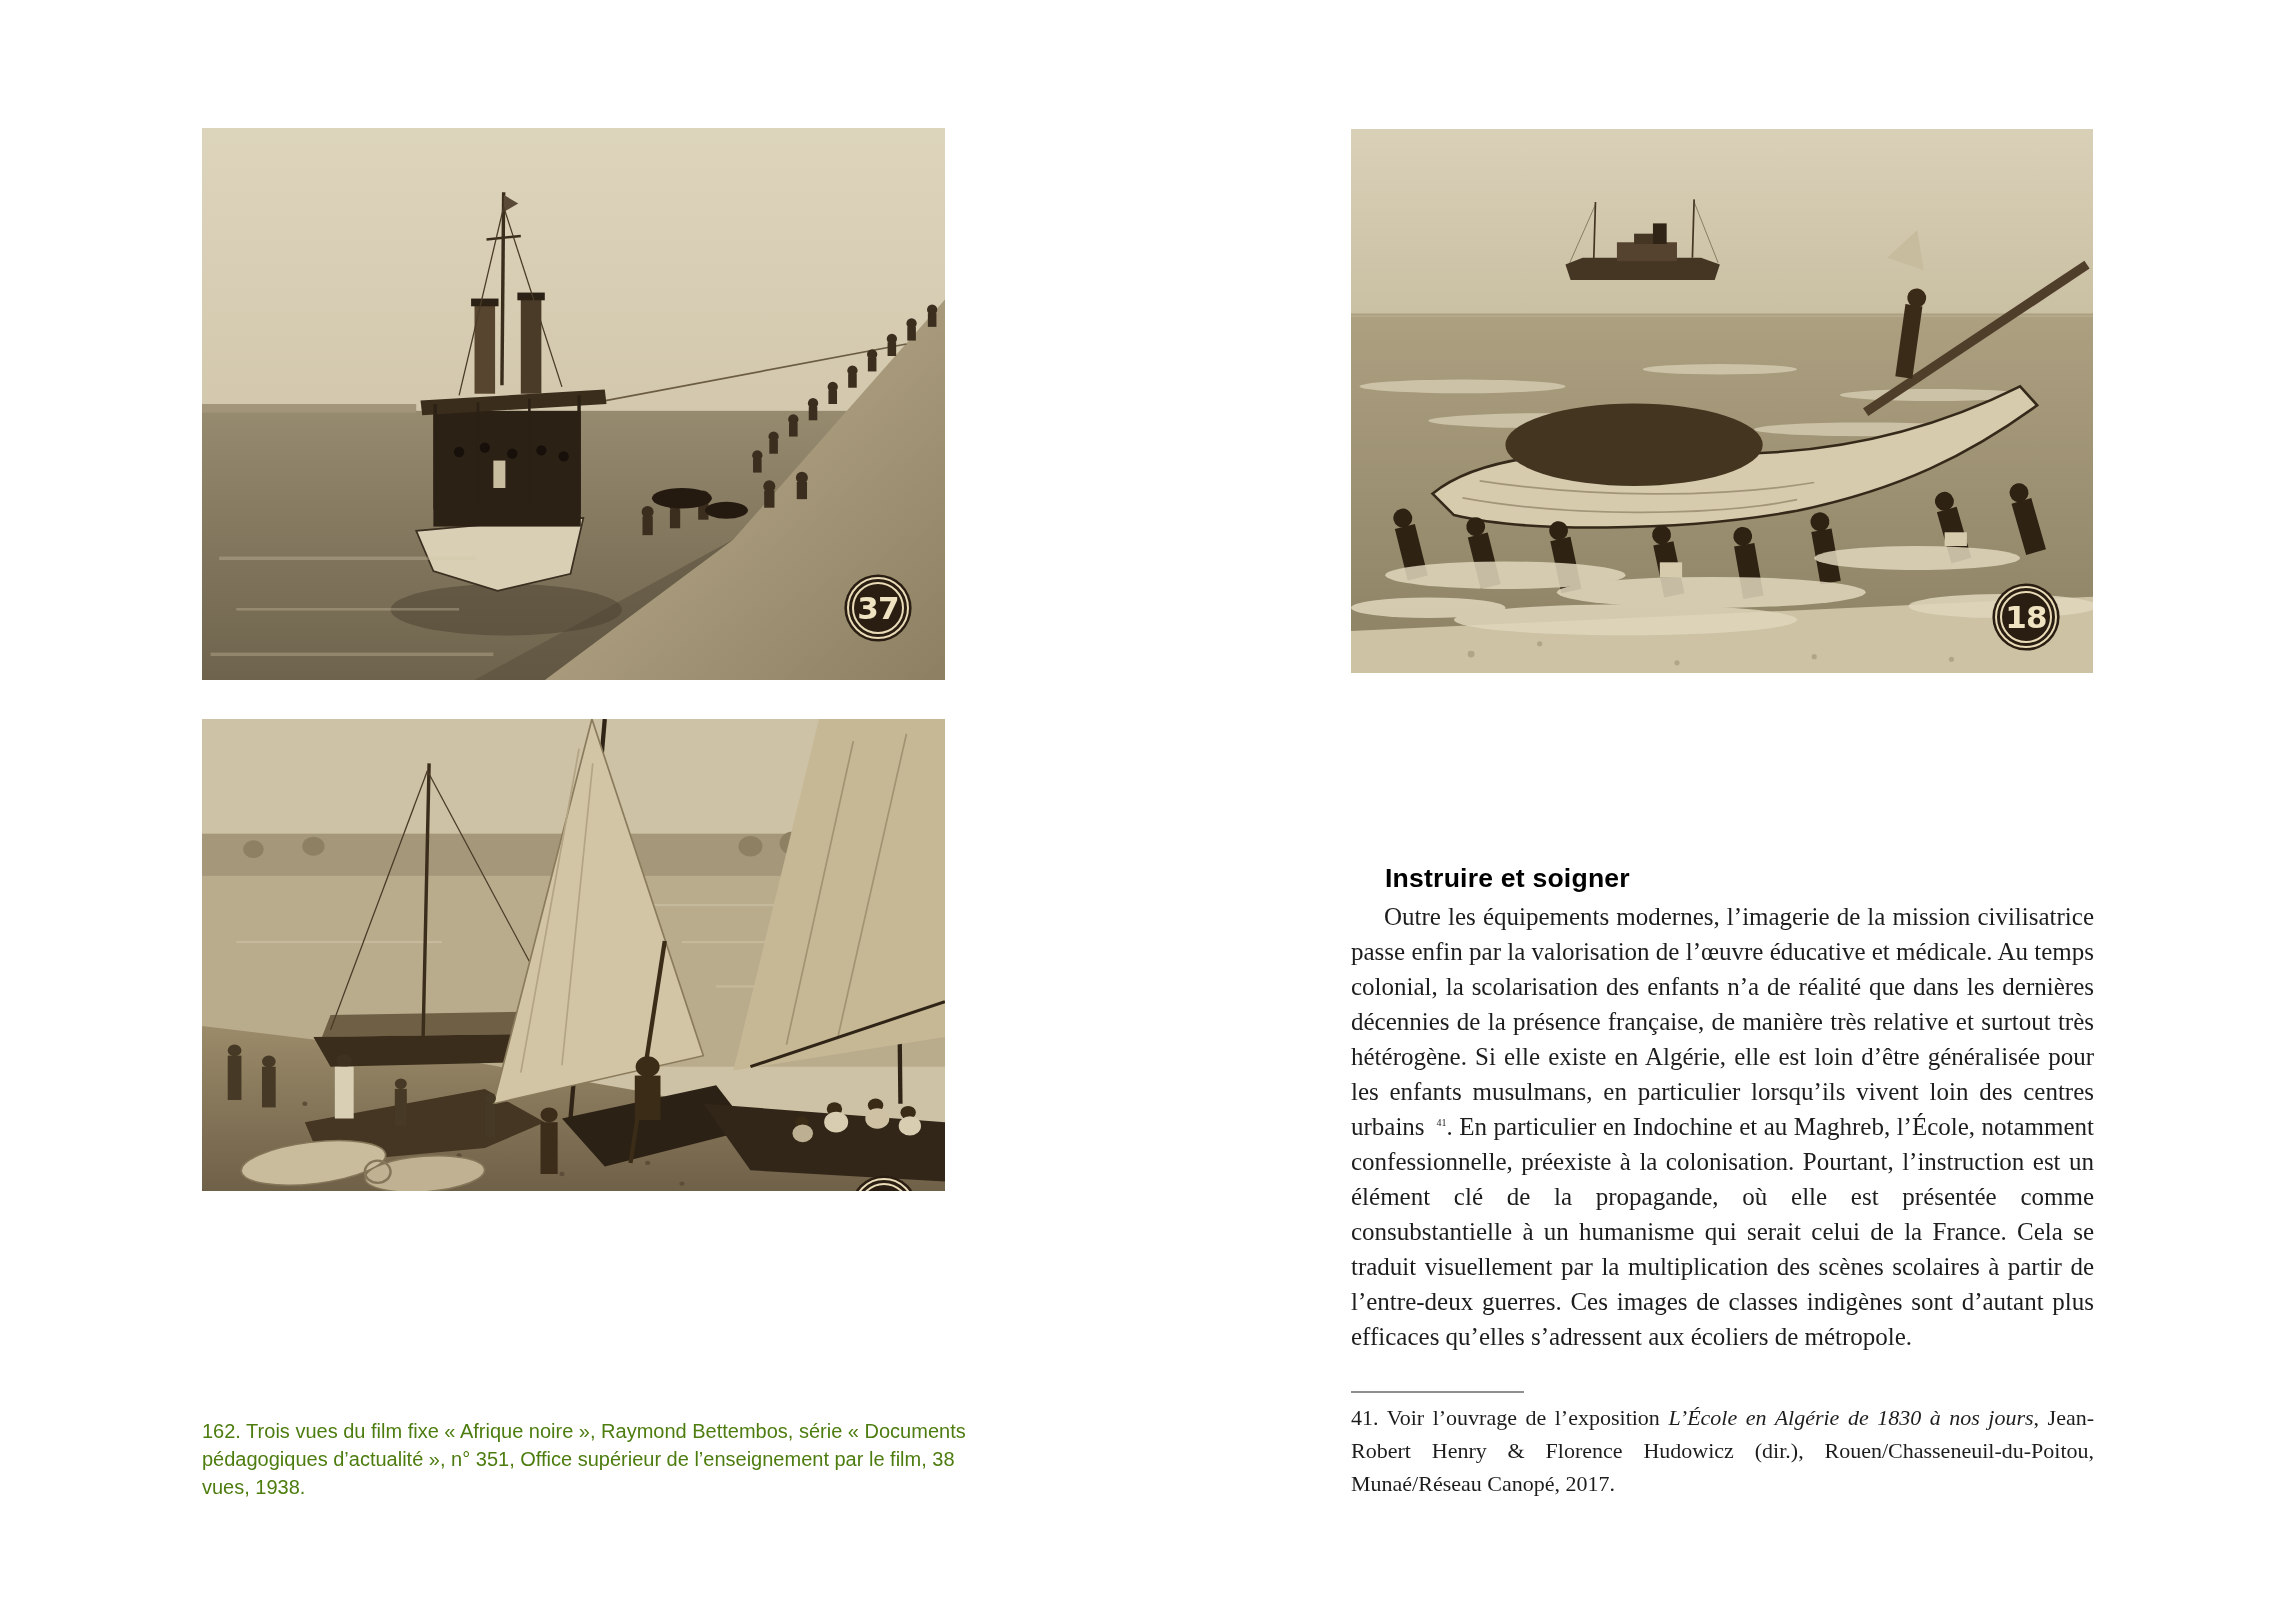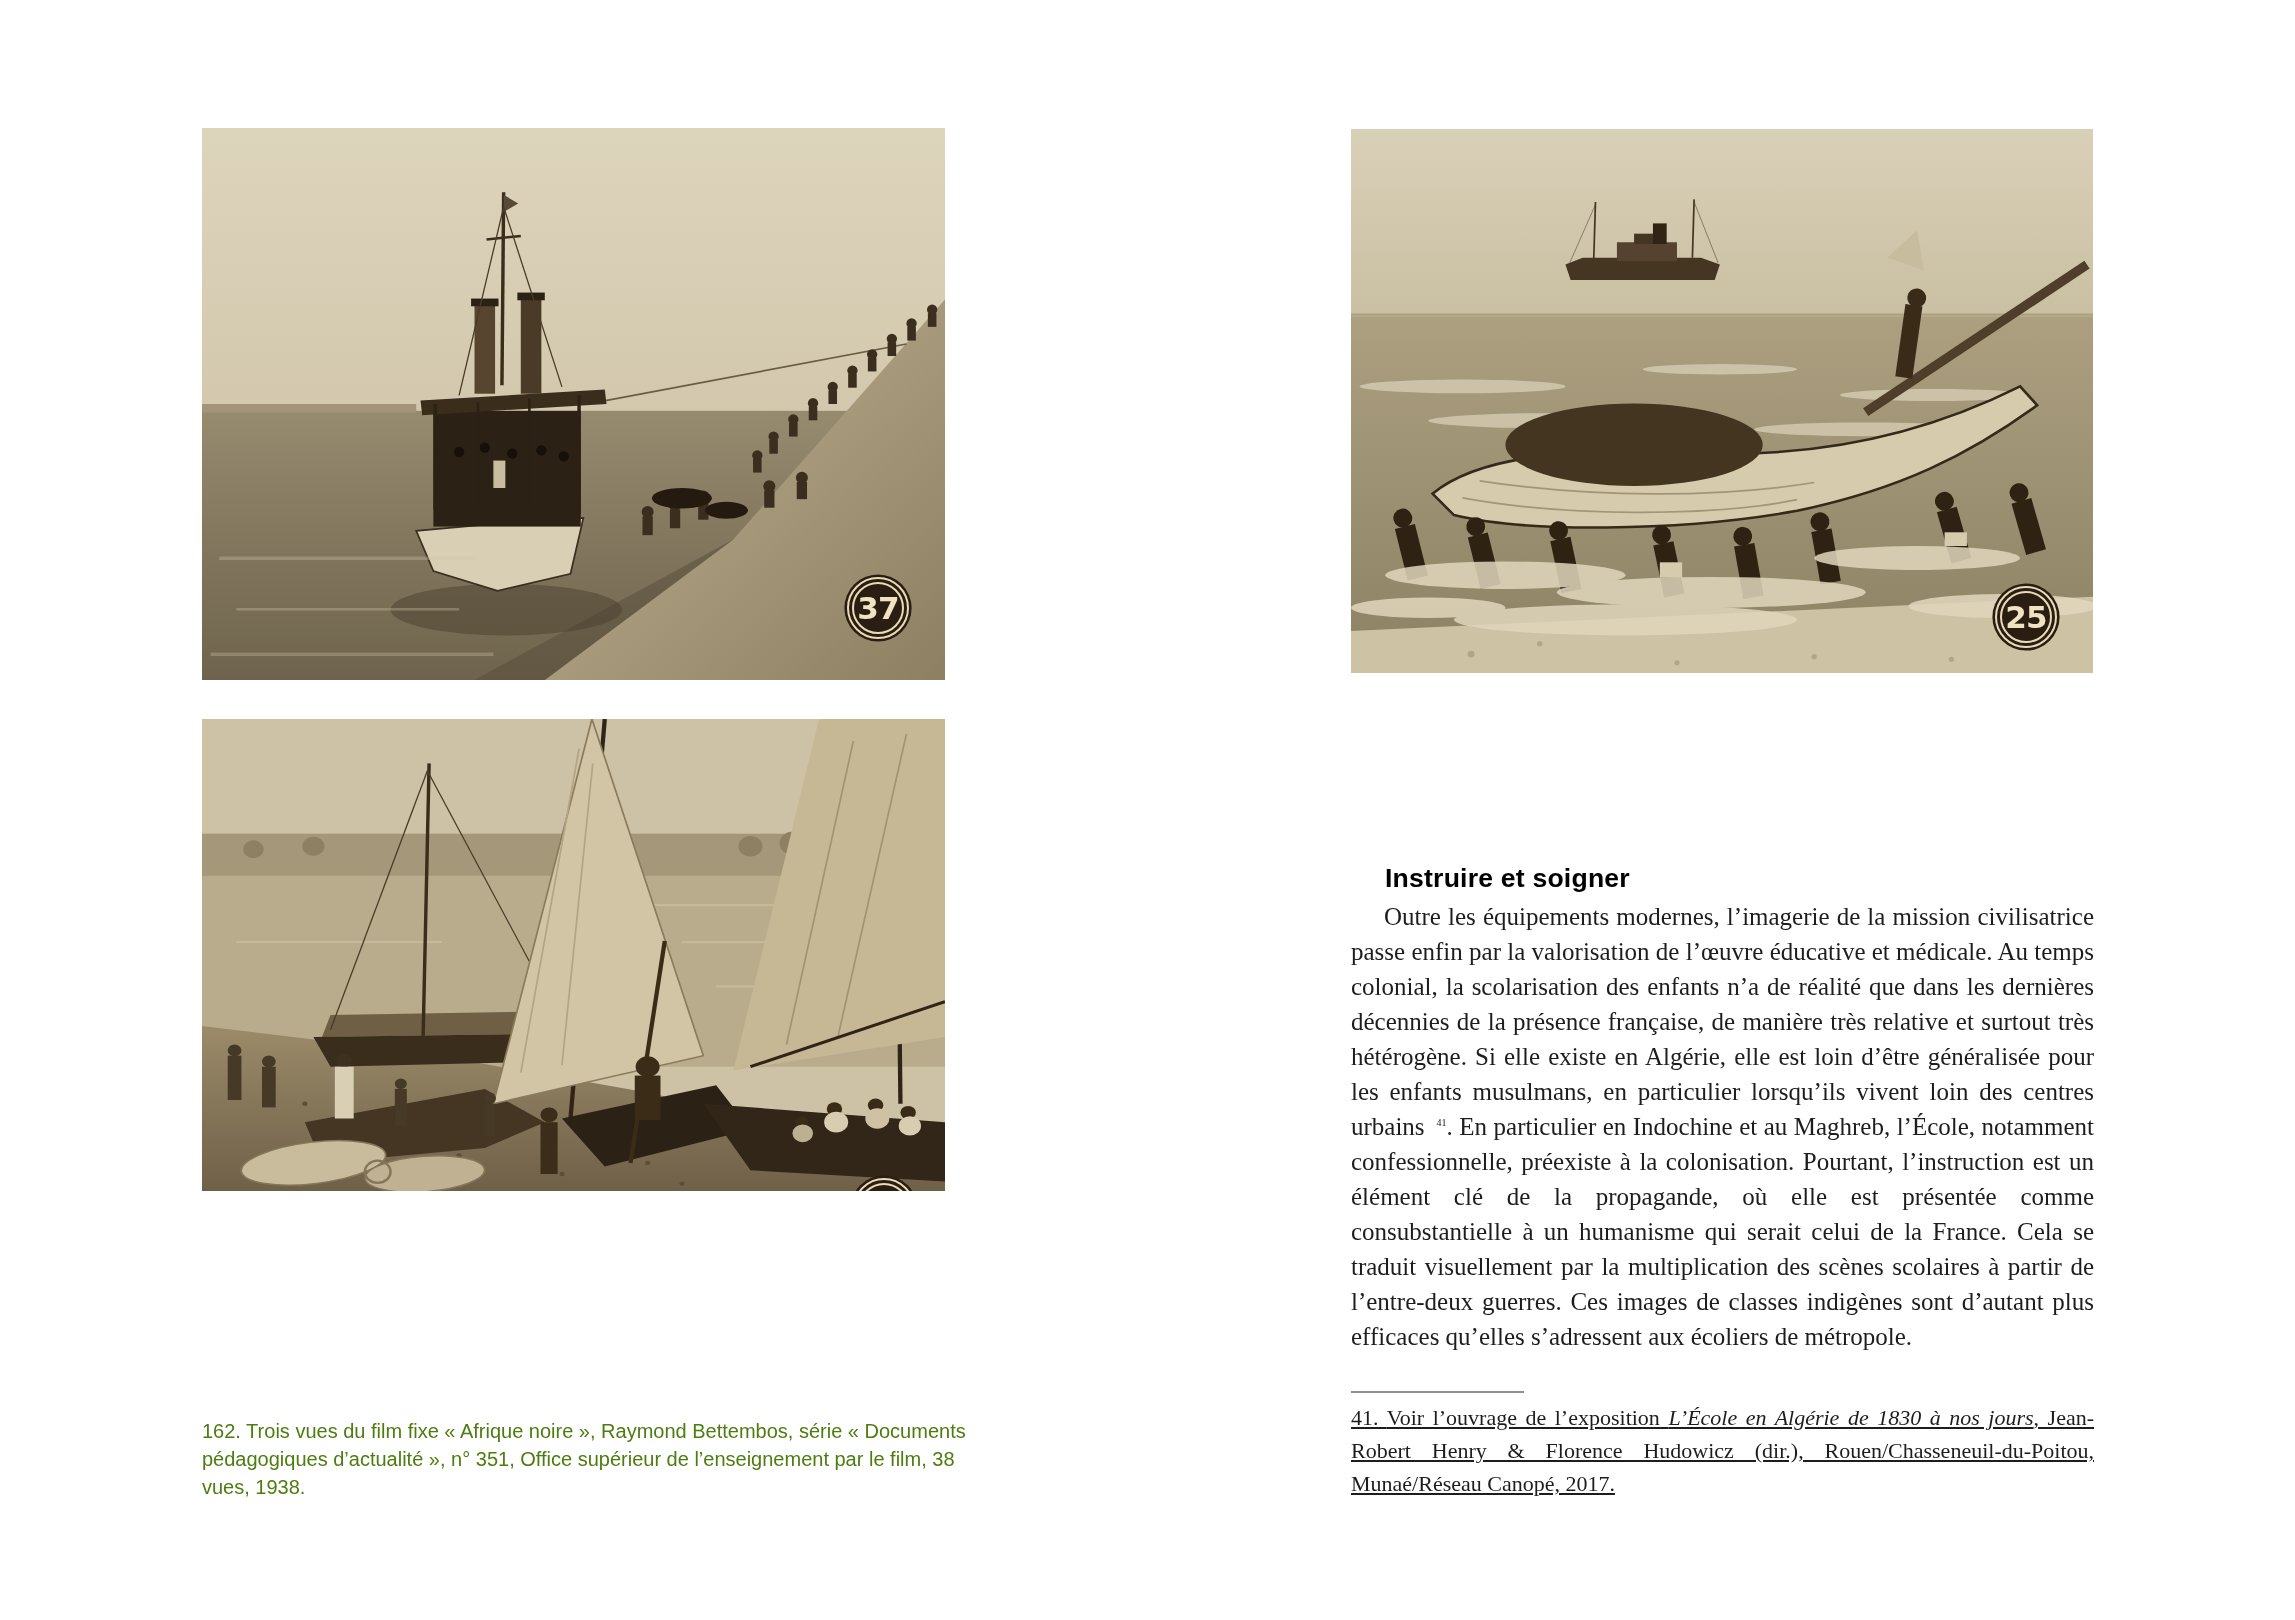--- a/index.html
+++ b/index.html
@@ -89,21 +89,20 @@
   }
   .footnote{
     position:absolute;
     left:1351px;top:1401px;width:743px;
     margin:0;
     font-family:"Liberation Serif", serif;
     font-size:22px;
     line-height:33px;
     text-align:justify;
     color:#1d1d1d;
-    text-decoration:underline;
   }
   .folio{
     position:absolute;
     left:1351px;top:1518px;width:743px;
     text-align:right;
     font-family:"Liberation Sans", sans-serif;
     font-size:20.6px;
     color:#5a5a5a;
   }
 </style>
@@ -406,21 +405,21 @@
             <ellipse cx="760" cy="556" rx="110" ry="14"></ellipse>
         </g>
         <g fill="#b1a588">
           <circle cx="140" cy="612" r="4"></circle>
             <circle cx="220" cy="600" r="3"></circle>
             <circle cx="540" cy="615" r="3"></circle>
           <circle cx="380" cy="622" r="3"></circle>
             <circle cx="700" cy="618" r="3"></circle>
         </g>
       </svg>
-      <div class="badge badge-3">25</div>
+      <div class="badge badge-3">18</div>
     </figure>
 
     <h2 class="heading">Instruire et soigner</h2>
 
     <p class="body-text"><span>Outre les équipements modernes, l’imagerie de la mission civilisatrice passe enfin par la valorisation de l’œuvre éducative et médicale. Au temps colonial, la scolarisation des enfants n’a de réalité que dans les dernières décennies de la présence française, de manière très relative et surtout très hétérogène. Si elle existe en Algérie, elle est loin d’être généralisée pour les enfants musulmans, en particulier lorsqu’ils vivent loin des centres urbains</span><sup>41</sup><span>. En particulier en Indochine et au Maghreb, l’École, notamment confessionnelle, préexiste à la colonisation. Pourtant, l’instruction est un élément clé de la propagande, où elle est présentée comme consubstantielle à un humanisme qui serait celui de la France. Cela se traduit visuellement par la multiplication des scènes scolaires à partir de l’entre-deux guerres. Ces images de classes indigènes sont d’autant plus efficaces qu’elles s’adressent aux écoliers de métropole.</span></p>
 
     <div class="fn-rule"></div>
 
     <p class="footnote"><span>41. </span><span>Voir l’ouvrage de l’exposition </span><i>L’École en Algérie de 1830 à nos jours</i><span>, Jean-Robert Henry &amp; Florence Hudowicz (dir.), Rouen/Chasseneuil-du-Poitou, Munaé/Réseau Canopé, 2017.</span></p>
 

